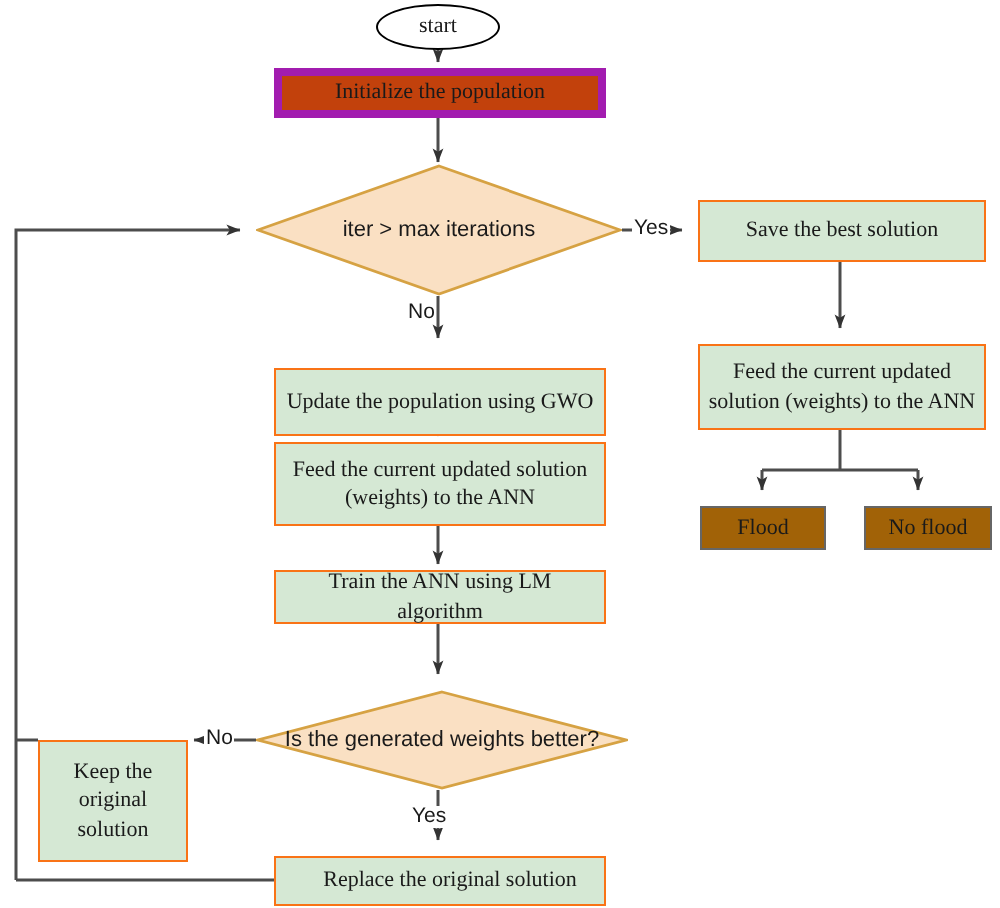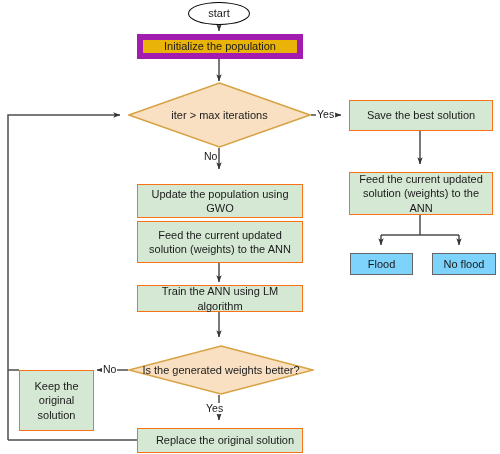--- a/index.html
+++ b/index.html
@@ -26,36 +26,37 @@
     position: absolute;
     box-sizing: border-box;
     display: flex;
     align-items: center;
     justify-content: center;
     text-align: center;
     font-size: 11px;
     color: #1a1a1a;
     line-height: 1.28;
     padding: 2px 4px;
+    font-family: Liberation Serif, serif;
   }
   .node.start {
     border: 1.4px solid #000000;
     background: #ffffff;
     border-radius: 50%;
   }
   .node.process-blue {
-    background: #eab308;
-    border: 6px solid #a21caf;
+    background: #c2410c;
+    border: 4px solid #a21caf;
   }
   .node.process-green {
     background: #d5e8d4;
     border: 1px solid #f97316;
   }
   .node.terminal-gray {
-    background: #7dd3fc;
+    background: #a16207;
     border: 1.3px solid #666666;
   }
   .diamond-wrap {
     position: absolute;
   }
   .diamond-wrap svg {
     position: absolute;
     left: 0;
     top: 0;
     display: block;

